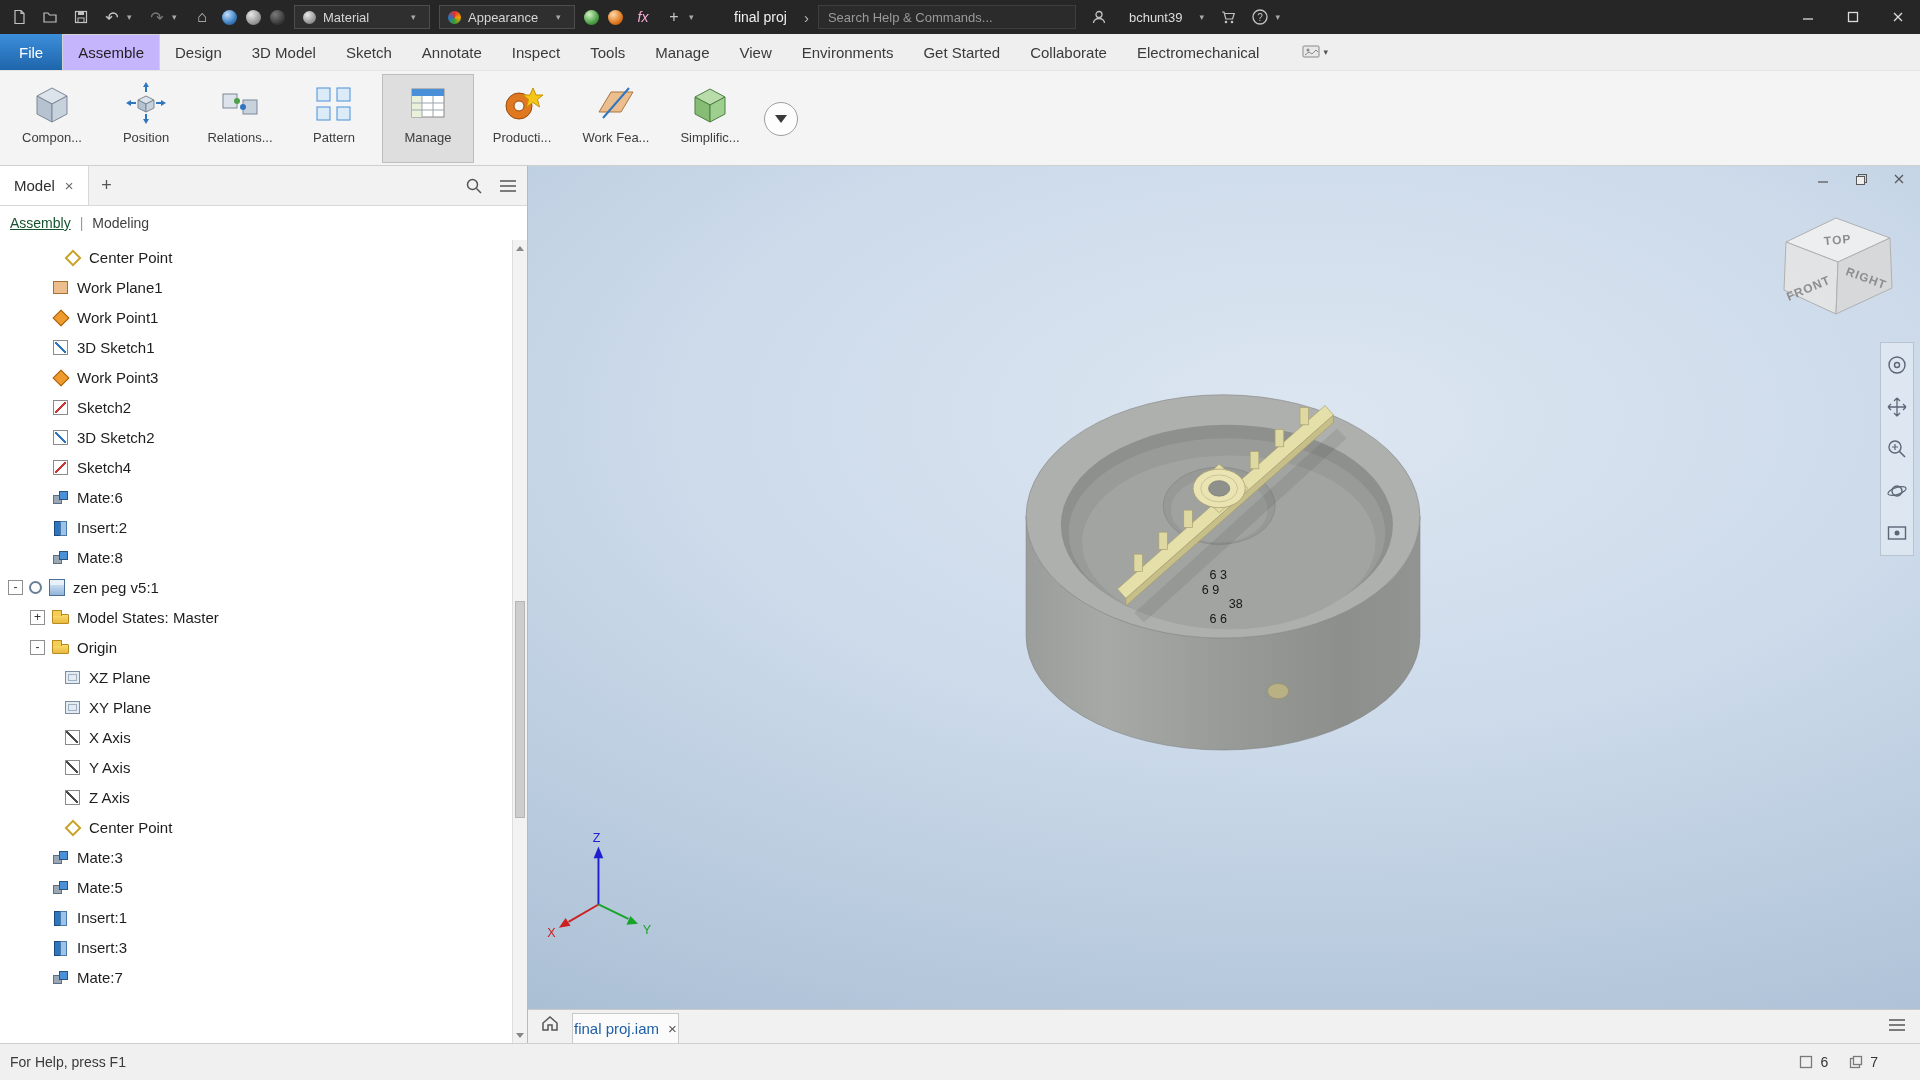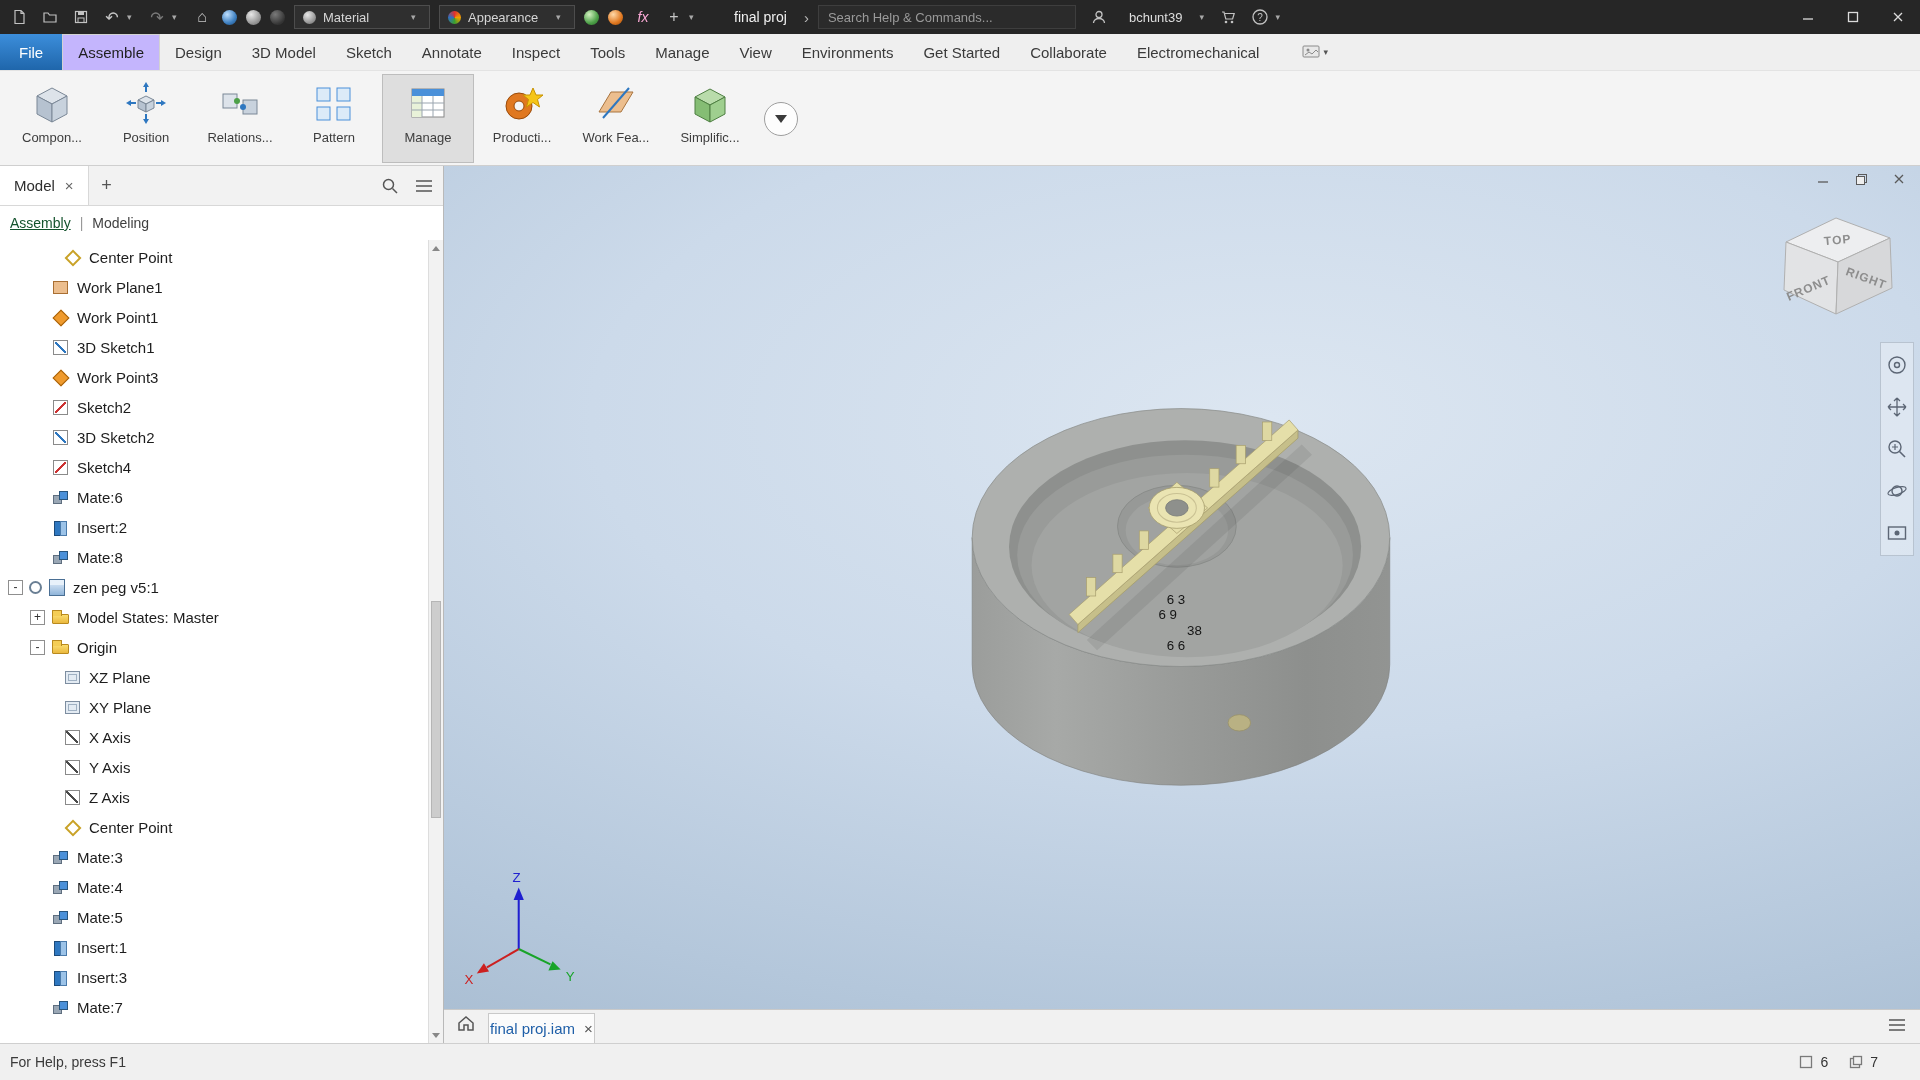--- a/index.html
+++ b/index.html
@@ -40,21 +40,21 @@
   .rbtn{width:92px;display:flex;flex-direction:column;align-items:center;padding-top:5px;gap:4px;border:1px solid transparent}
   .rbtn.active{background:#dedede;border-color:#bdbdbd}
   .ric{width:46px;height:46px}
   .rlabel{font-size:13px;color:#3d3d3d;white-space:nowrap}
   .paneldd{width:46px;display:flex;align-items:center;justify-content:center}
   .circbtn{width:34px;height:34px;border-radius:50%;background:#fdfdfd;border:1px solid #9e9e9e;display:flex;align-items:center;justify-content:center}
   .tri{width:0;height:0;border-left:6px solid transparent;border-right:6px solid transparent;border-top:8px solid #3a3a3a}
 
   
   .main{display:flex;height:877px}
-  .browser{width:444px;border-right:1px solid #b9b9b9;display:flex;flex-direction:column;background:#fff}
+  .browser{width:528px;border-right:1px solid #b9b9b9;display:flex;flex-direction:column;background:#fff}
   .bheader{height:40px;background:#f2f2f2;display:flex;align-items:center;border-bottom:1px solid #d8d8d8;padding-right:10px;flex:none}
   .btab{display:flex;align-items:center;gap:10px;background:#fff;border-right:1px solid #d8d8d8;height:100%;padding:0 14px;font-size:15px;color:#2e2e2e}
   .btab .x{color:#666;font-size:15px}
   .badd{width:36px;text-align:center;font-size:18px;color:#555}
   .bhr{margin-left:auto;display:flex;gap:16px;align-items:center}
   .subtabs{height:34px;display:flex;align-items:center;padding-left:10px;font-size:14px;gap:9px;flex:none}
   .subtab{color:#3f3f3f}
   .subtab.active{color:#14532d;text-decoration:underline}
   .subsep{color:#999}
   .tree{flex:1;overflow:hidden;position:relative;padding:2px 16px 0 0}
@@ -430,25 +430,20 @@
         </div>
       <div class="trow lvl2">
           <span class="sp"></span>
           <span class="ti" data-icon="centerpoint"></span>
           <span class="tl">Center Point</span>
         </div>
       <div class="trow lvl1">
           <span class="sp"></span>
           <span class="ti" data-icon="mate"></span>
           <span class="tl">Mate:3</span>
-        </div>
-      <div class="trow lvl1">
-          <span class="sp"></span>
-          <span class="ti" data-icon="mate"></span>
-          <span class="tl">Mate:4</span>
         </div>
       <div class="trow lvl1">
           <span class="sp"></span>
           <span class="ti" data-icon="mate"></span>
           <span class="tl">Mate:5</span>
         </div>
       <div class="trow lvl1">
           <span class="sp"></span>
           <span class="ti" data-icon="insert"></span>
           <span class="tl">Insert:1</span>

